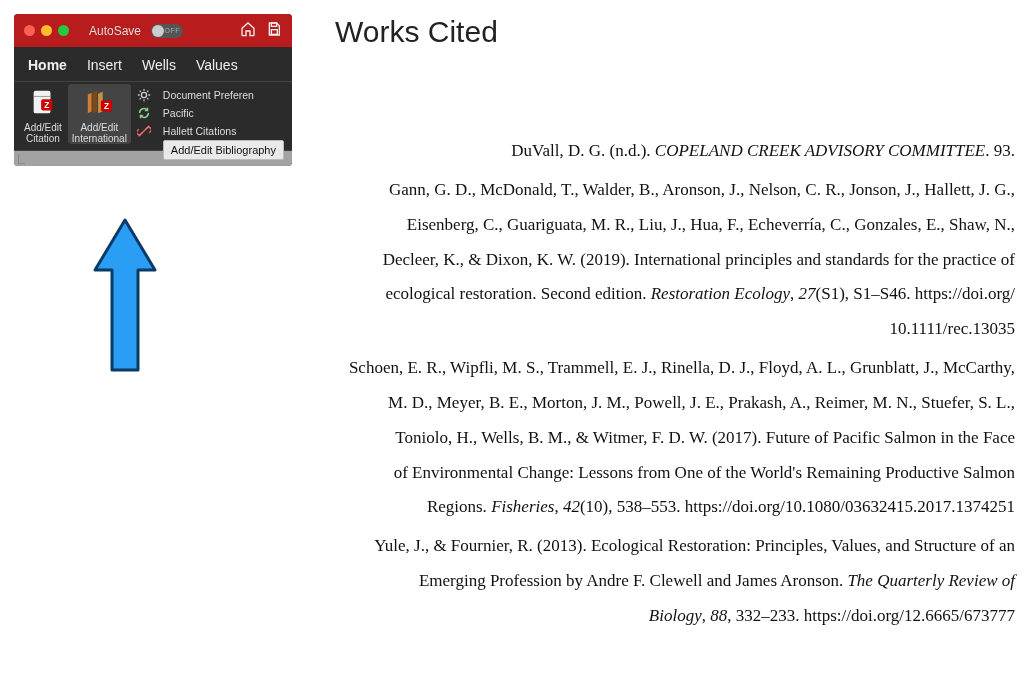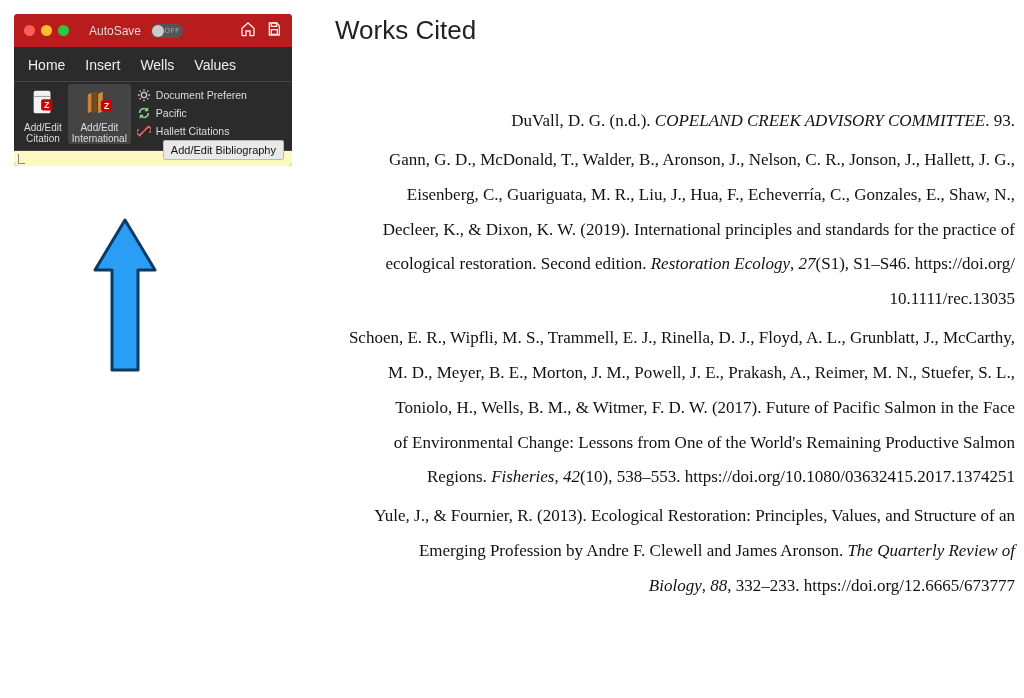--- a/index.html
+++ b/index.html
@@ -81,21 +81,21 @@
   .title-icons svg { width: 16px; height: 16px; }
 
   .tabs {
     display: flex;
     gap: 20px;
     padding: 10px 14px 8px 14px;
     font-size: 14px;
     background: #2b2b2b;
   }
   .tabs .tab { color: #eee; cursor: default; }
-  .tabs .tab.bold { font-weight: 400; }
+  .tabs .tab.bold { font-weight: 700; }
 
   .ribbon {
     display: flex;
     align-items: stretch;
     padding: 2px 6px 6px 6px;
     background: #2b2b2b;
     gap: 2px;
     border-top: 1px solid #444;
   }
   .ribbon-group {
@@ -120,28 +120,28 @@
     display: flex;
     flex-direction: column;
     gap: 4px;
     padding: 4px 2px 4px 4px;
     font-size: 10.5px;
     color: #ddd;
   }
   .ribbon-small-col .row {
     display: flex;
     align-items: center;
-    gap: 5px;
+    gap: 12px;
     white-space: nowrap;
   }
   .ribbon-small-col svg { width: 14px; height: 14px; flex: none; }
 
   .doc-strip {
     height: 16px;
-    background: #fef9c3;
+    background: #a3a3a3;
     border-top: 1px solid #444;
     position: relative;
   }
   .doc-strip::before {
     content: "";
     position: absolute;
     left: 4px; top: 3px;
     width: 6px; height: 9px;
     border-left: 1px solid #888;
     border-bottom: 1px solid #888;
@@ -174,23 +174,23 @@
     position: absolute;
     left: 335px;
     top: 15px;
     width: 680px;
     font-family: "Times New Roman", Times, serif;
     color: #111;
   }
   .doc h1 {
     font-family: Arial, Helvetica, sans-serif;
     font-weight: 400;
-    font-size: 26px;
+    font-size: 30px;
     color: #222;
-    margin-bottom: 58px;
+    margin-bottom: 85px;
   }
   .entry {
     font-size: 17px;
     line-height: 2.05;
     padding-left: 42px;
     text-indent: -42px;
     margin-bottom: 4px;
     text-align: right;
   }
   .entry em { font-style: italic; }

